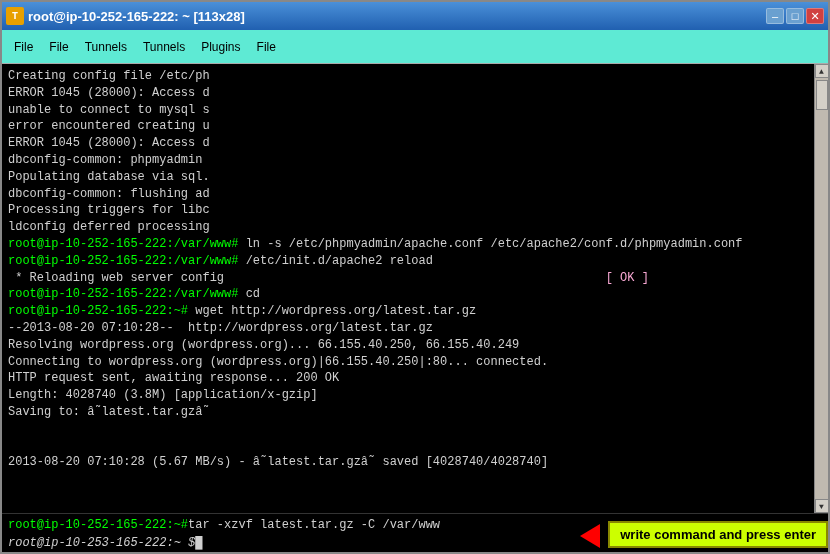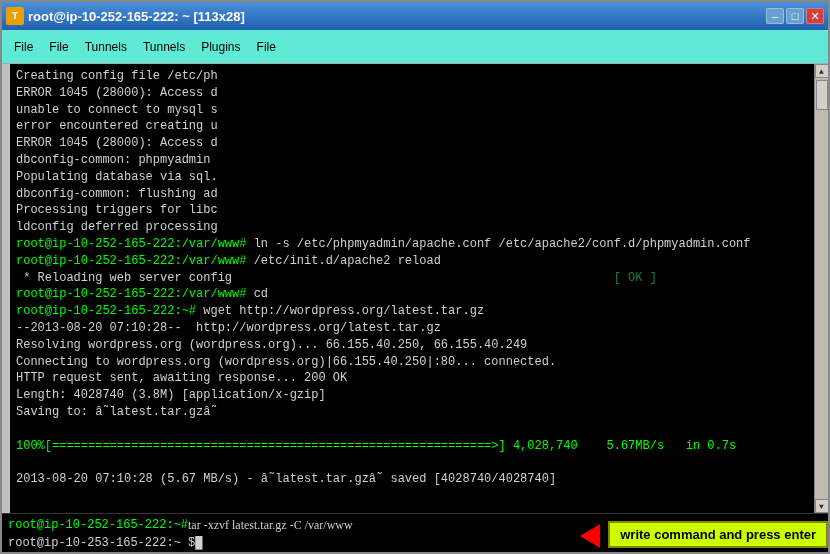--- a/index.html
+++ b/index.html
@@ -94,21 +94,20 @@
       cursor: pointer;
       border-radius: 2px;
     }
 
     
     .terminal-wrapper {
       display: flex;
       flex: 1;
       overflow: hidden;
       background: #000;
-      margin-left: 8px;
     }
     .terminal-content {
       flex: 1;
       background: #000;
       color: #d0d0d0;
       padding: 4px 6px;
       overflow: hidden;
       font-family: 'Courier New', monospace;
       font-size: 12px;
       line-height: 1.4;
@@ -167,21 +166,21 @@
       color: #00ff00;
       font-family: 'Courier New', monospace;
       font-size: 12px;
       white-space: nowrap;
     }
     .command-input {
       background: #000;
       color: #d0d0d0;
       border: none;
       outline: none;
-      font-family: Liberation Serif, serif;
+      font-family: Liberation Mono, monospace;
       font-size: 12px;
       flex: 1;
       caret-color: white;
     }
 
     
     .annotation-overlay {
       position: absolute;
       right: 0;
       bottom: 4px;
@@ -245,50 +244,49 @@
 unable to connect to mysql s
 error encountered creating u
 ERROR 1045 (28000): Access d
 dbconfig-common: phpmyadmin
 Populating database via sql.
 dbconfig-common: flushing ad
 Processing triggers for libc
 ldconfig deferred processing
 <span style="color:#00ff00">root@ip-10-252-165-222:/var/www# </span>ln -s /etc/phpmyadmin/apache.conf /etc/apache2/conf.d/phpmyadmin.conf
 <span style="color:#00ff00">root@ip-10-252-165-222:/var/www# </span>/etc/init.d/apache2 reload
- * Reloading web server config                                                     <span style="color:#15803d">[ OK ]</span>
+ * Reloading web server config                                                     <span style="color:#f9a8d4">[ OK ]</span>
 <span style="color:#00ff00">root@ip-10-252-165-222:/var/www# </span>cd
 <span style="color:#00ff00">root@ip-10-252-165-222:~# </span>wget http://wordpress.org/latest.tar.gz
 --2013-08-20 07:10:28--  http://wordpress.org/latest.tar.gz
 Resolving wordpress.org (wordpress.org)... 66.155.40.250, 66.155.40.249
 Connecting to wordpress.org (wordpress.org)|66.155.40.250|:80... connected.
 HTTP request sent, awaiting response... 200 OK
 Length: 4028740 (3.8M) [application/x-gzip]
 Saving to: â˜latest.tar.gzâ˜
 
-<span style="color:#00ff00">100%[=============================================================&gt;] 4,028,740    5.67MB/s   in 0.7s</span>
 
 2013-08-20 07:10:28 (5.67 MB/s) - â˜latest.tar.gzâ˜ saved [4028740/4028740]
 
 </div>
     <div class="scrollbar">
       <div class="scroll-arrow">▲</div>
       <div class="scroll-track">
         <div class="scroll-thumb"></div>
       </div>
       <div class="scroll-arrow">▼</div>
     </div>
   </div>
 
   <div class="bottom-area">
     <div class="input-line">
       <span class="prompt">root@ip-10-252-165-222:~# </span>
       <input class="command-input" type="text" id="cmd-input" value="tar -xzvf latest.tar.gz -C /var/www" style="">
     </div>
-    <div class="input-line" style="padding-top:0; min-height:16px;">
+    <div class="input-line" style="padding-top:0; min-height:16px;font-style:italic;">
       <span class="next-prompt" style="color:#d0d0d0; font-family:'Courier New',monospace; font-size:12px;">root@ip-10-253-165-222:~ $</span>
       <span style="color:#d0d0d0; font-size:12px; font-family:'Courier New',monospace;">█</span>
     </div>
 
     <div class="annotation-overlay">
       <div class="red-arrow"></div>
       <div class="annotation-box">write command and press enter</div>
     </div>
   </div>
 

